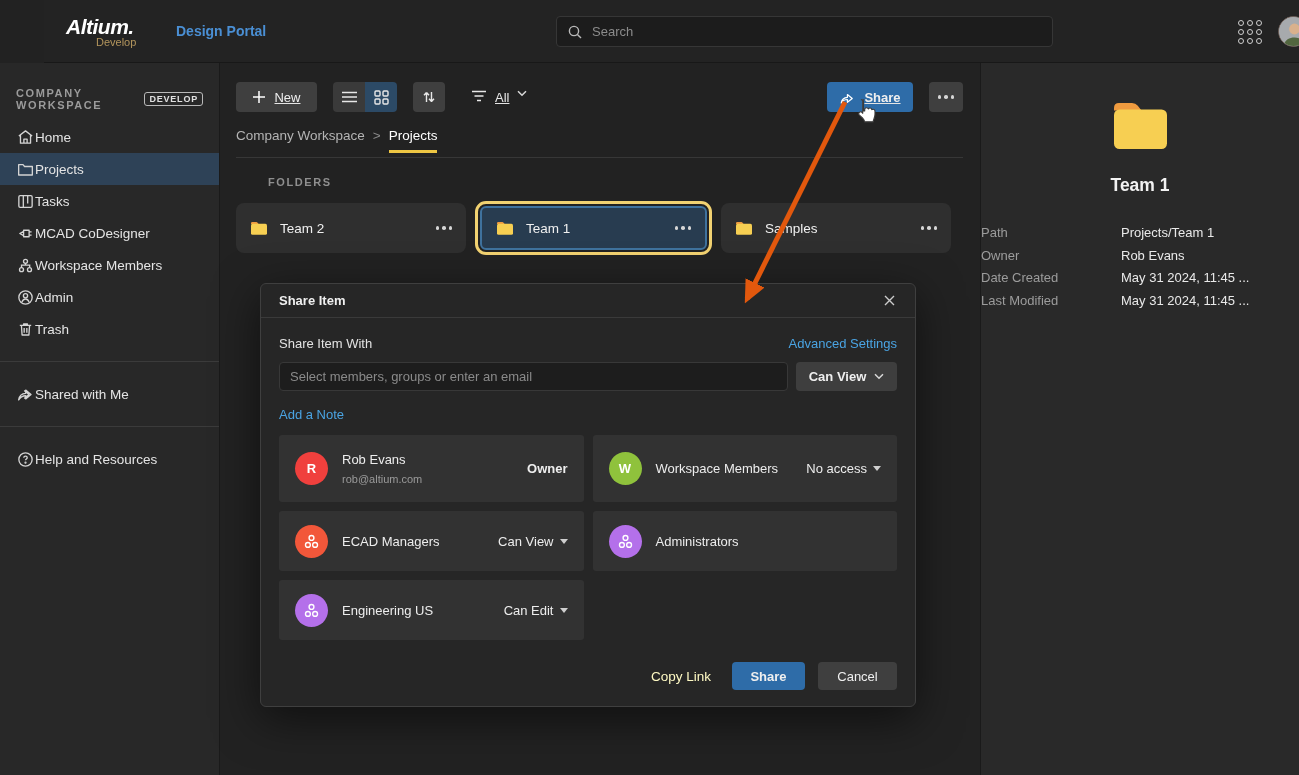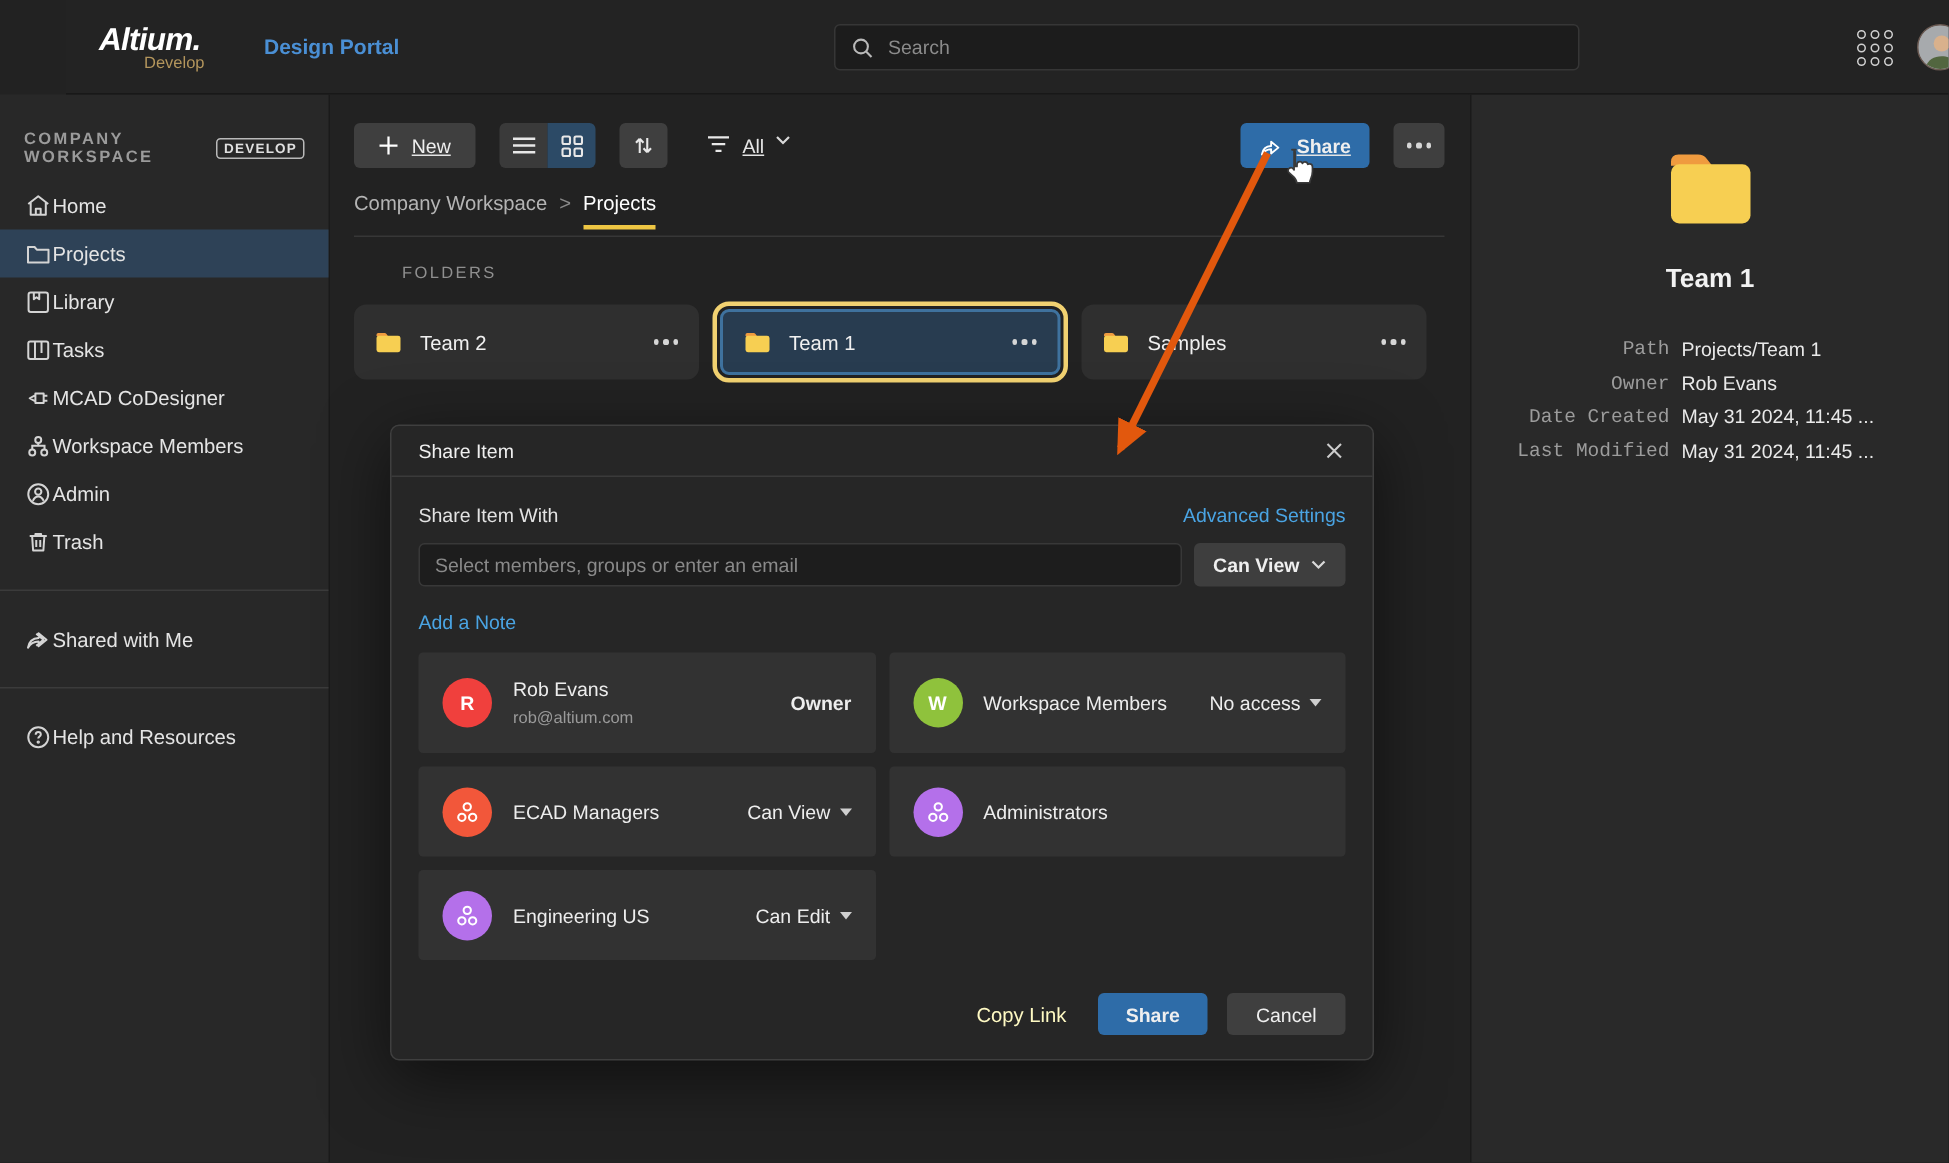--- a/index.html
+++ b/index.html
@@ -75,53 +75,53 @@
   .btn-more { width:34px; margin-left:16px; }
   .dots { display:inline-flex; gap:3px; }
   .dots i { width:3.5px; height:3.5px; border-radius:50%; background:#d6d6d6; }
 
   .breadcrumb { display:flex; align-items:center; gap:8px; margin-top:16px; font-size:13.5px; }
   .crumb-root { color:#b4b4b4; cursor:pointer; }
   .crumb-sep { color:#8a8a8a; }
   .crumb-current { color:#ffffff; padding-bottom:7px; border-bottom:3px solid #eec643; margin-bottom:-10px; }
   .main-divider { border-top:1px solid #373737; margin-top:14px; }
 
-  .folders-label { margin-top:18px; font-size:11px; letter-spacing:1.6px; color:#8f8f8f; font-weight:normal;padding-left:32px; }
+  .folders-label { margin-top:18px; font-size:11px; letter-spacing:1.6px; color:#8f8f8f; font-weight:bold;padding-left:32px; }
   .folders-row { display:flex; align-items:center; gap:9px; margin-top:13px; }
   .folder-card {
     width:230px; height:50px; background:#2f2f2f; border-radius:8px;
     display:flex; align-items:center; padding:0 14px; gap:12px; cursor:pointer;
   }
   .folder-card .fname { flex:1; color:#f0f0f0; font-size:13.5px; }
   .sel-ring { border:3px solid #f2d271; border-radius:11px; padding:2px; }
   .sel-ring .folder-card { width:227px; height:44px; background:#283c50; border:2px solid #3f729e; border-radius:6px; }
 
   
   .rightpanel {
     position:absolute; left:980px; top:63px; width:319px; bottom:0;
     background:#292929; border-left:1px solid #1a1a1a; padding-top:36px;
   }
   .rp-folder { margin:0 auto; width:66px; }
   .rp-title { text-align:center; margin-top:22px; font-size:17.5px; font-weight:bold; color:#f2f2f2; }
   .rp-details { margin-top:26px; }
   .rp-row { display:flex; gap:8px; line-height:22.5px; font-size:13px; }
-  .rp-label { width:132px; text-align:right; color:#9c9c9c; flex:0 0 132px;font-family:Liberation Mono, monospace; }
+  .rp-label { width:132px; color:#9c9c9c; flex:0 0 132px; }
   .rp-value { color:#e9e9e9; white-space:nowrap; overflow:hidden; }
 
   
   .modal {
     position:absolute; left:260px; top:283px; width:656px;
     background:#262626; border:1px solid #3f3f3f; border-radius:6px;
     box-shadow:0 12px 45px rgba(0,0,0,0.55); z-index:10;
   }
   .modal-header {
     height:34px; display:flex; align-items:center; padding:0 18px;
     border-bottom:1px solid #3a3a3a;
   }
-  .modal-title { font-size:13px; font-weight:normal; color:#f0f0f0; flex:1; }
+  .modal-title { font-size:13px; font-weight:bold; color:#f0f0f0; flex:1; }
   .modal-close { cursor:pointer; color:#cccccc; width:16px; height:16px; display:flex; align-items:center; justify-content:center; }
   .modal-body { padding:18px 18px 16px 18px; }
   .mrow-top { display:flex; align-items:center; }
   .share-with-label { color:#e3e3e3; flex:1; }
   .link { color:#4aa4e3; cursor:pointer; }
   .mrow-input { display:flex; gap:8px; margin-top:11px; }
   .share-input {
     flex:1; height:29px; background:#1d1d1d; border:1px solid #383838; border-radius:4px;
     color:#dddddd; padding:0 10px; font-family:"Liberation Sans", sans-serif; font-size:13px; outline:none;
   }
@@ -216,29 +216,20 @@
     <span class="icn">
       <svg viewBox="0 0 20 20" fill="none" stroke="currentColor" stroke-width="1.4" stroke-linejoin="round">
           <path d="M2.8 15.8V4.9h4.6l1.6 1.9h8.2v9z"></path>
         </svg>
     </span>
     <span>Projects</span>
   </div>
   <div class="nav-item">
     <span class="icn">
       <svg viewBox="0 0 20 20" fill="none" stroke="currentColor" stroke-width="1.4" stroke-linejoin="round">
-          <rect x="3.2" y="3.2" width="13.6" height="13.6" rx="1.6"></rect>
-          <path d="M6.9 3.2v4.7l1.9-1.4 1.9 1.4V3.2"></path>
-        </svg>
-    </span>
-    <span>Library</span>
-  </div>
-  <div class="nav-item">
-    <span class="icn">
-      <svg viewBox="0 0 20 20" fill="none" stroke="currentColor" stroke-width="1.4" stroke-linejoin="round">
           <rect x="3" y="3.8" width="14" height="12.4" rx="1.4"></rect>
           <path d="M7.7 3.8v12.4M12.3 3.8v8.2"></path>
         </svg>
     </span>
     <span>Tasks</span>
   </div>
   <div class="nav-item">
     <span class="icn">
       <svg viewBox="0 0 20 20" fill="none" stroke="currentColor" stroke-width="1.4" stroke-linejoin="round">
           <path d="M8 6.6h5.8v6.8H8zM8 7.8 4 10l4 2.2M13.8 8.3h2.6M13.8 11.7h2.6"></path>

